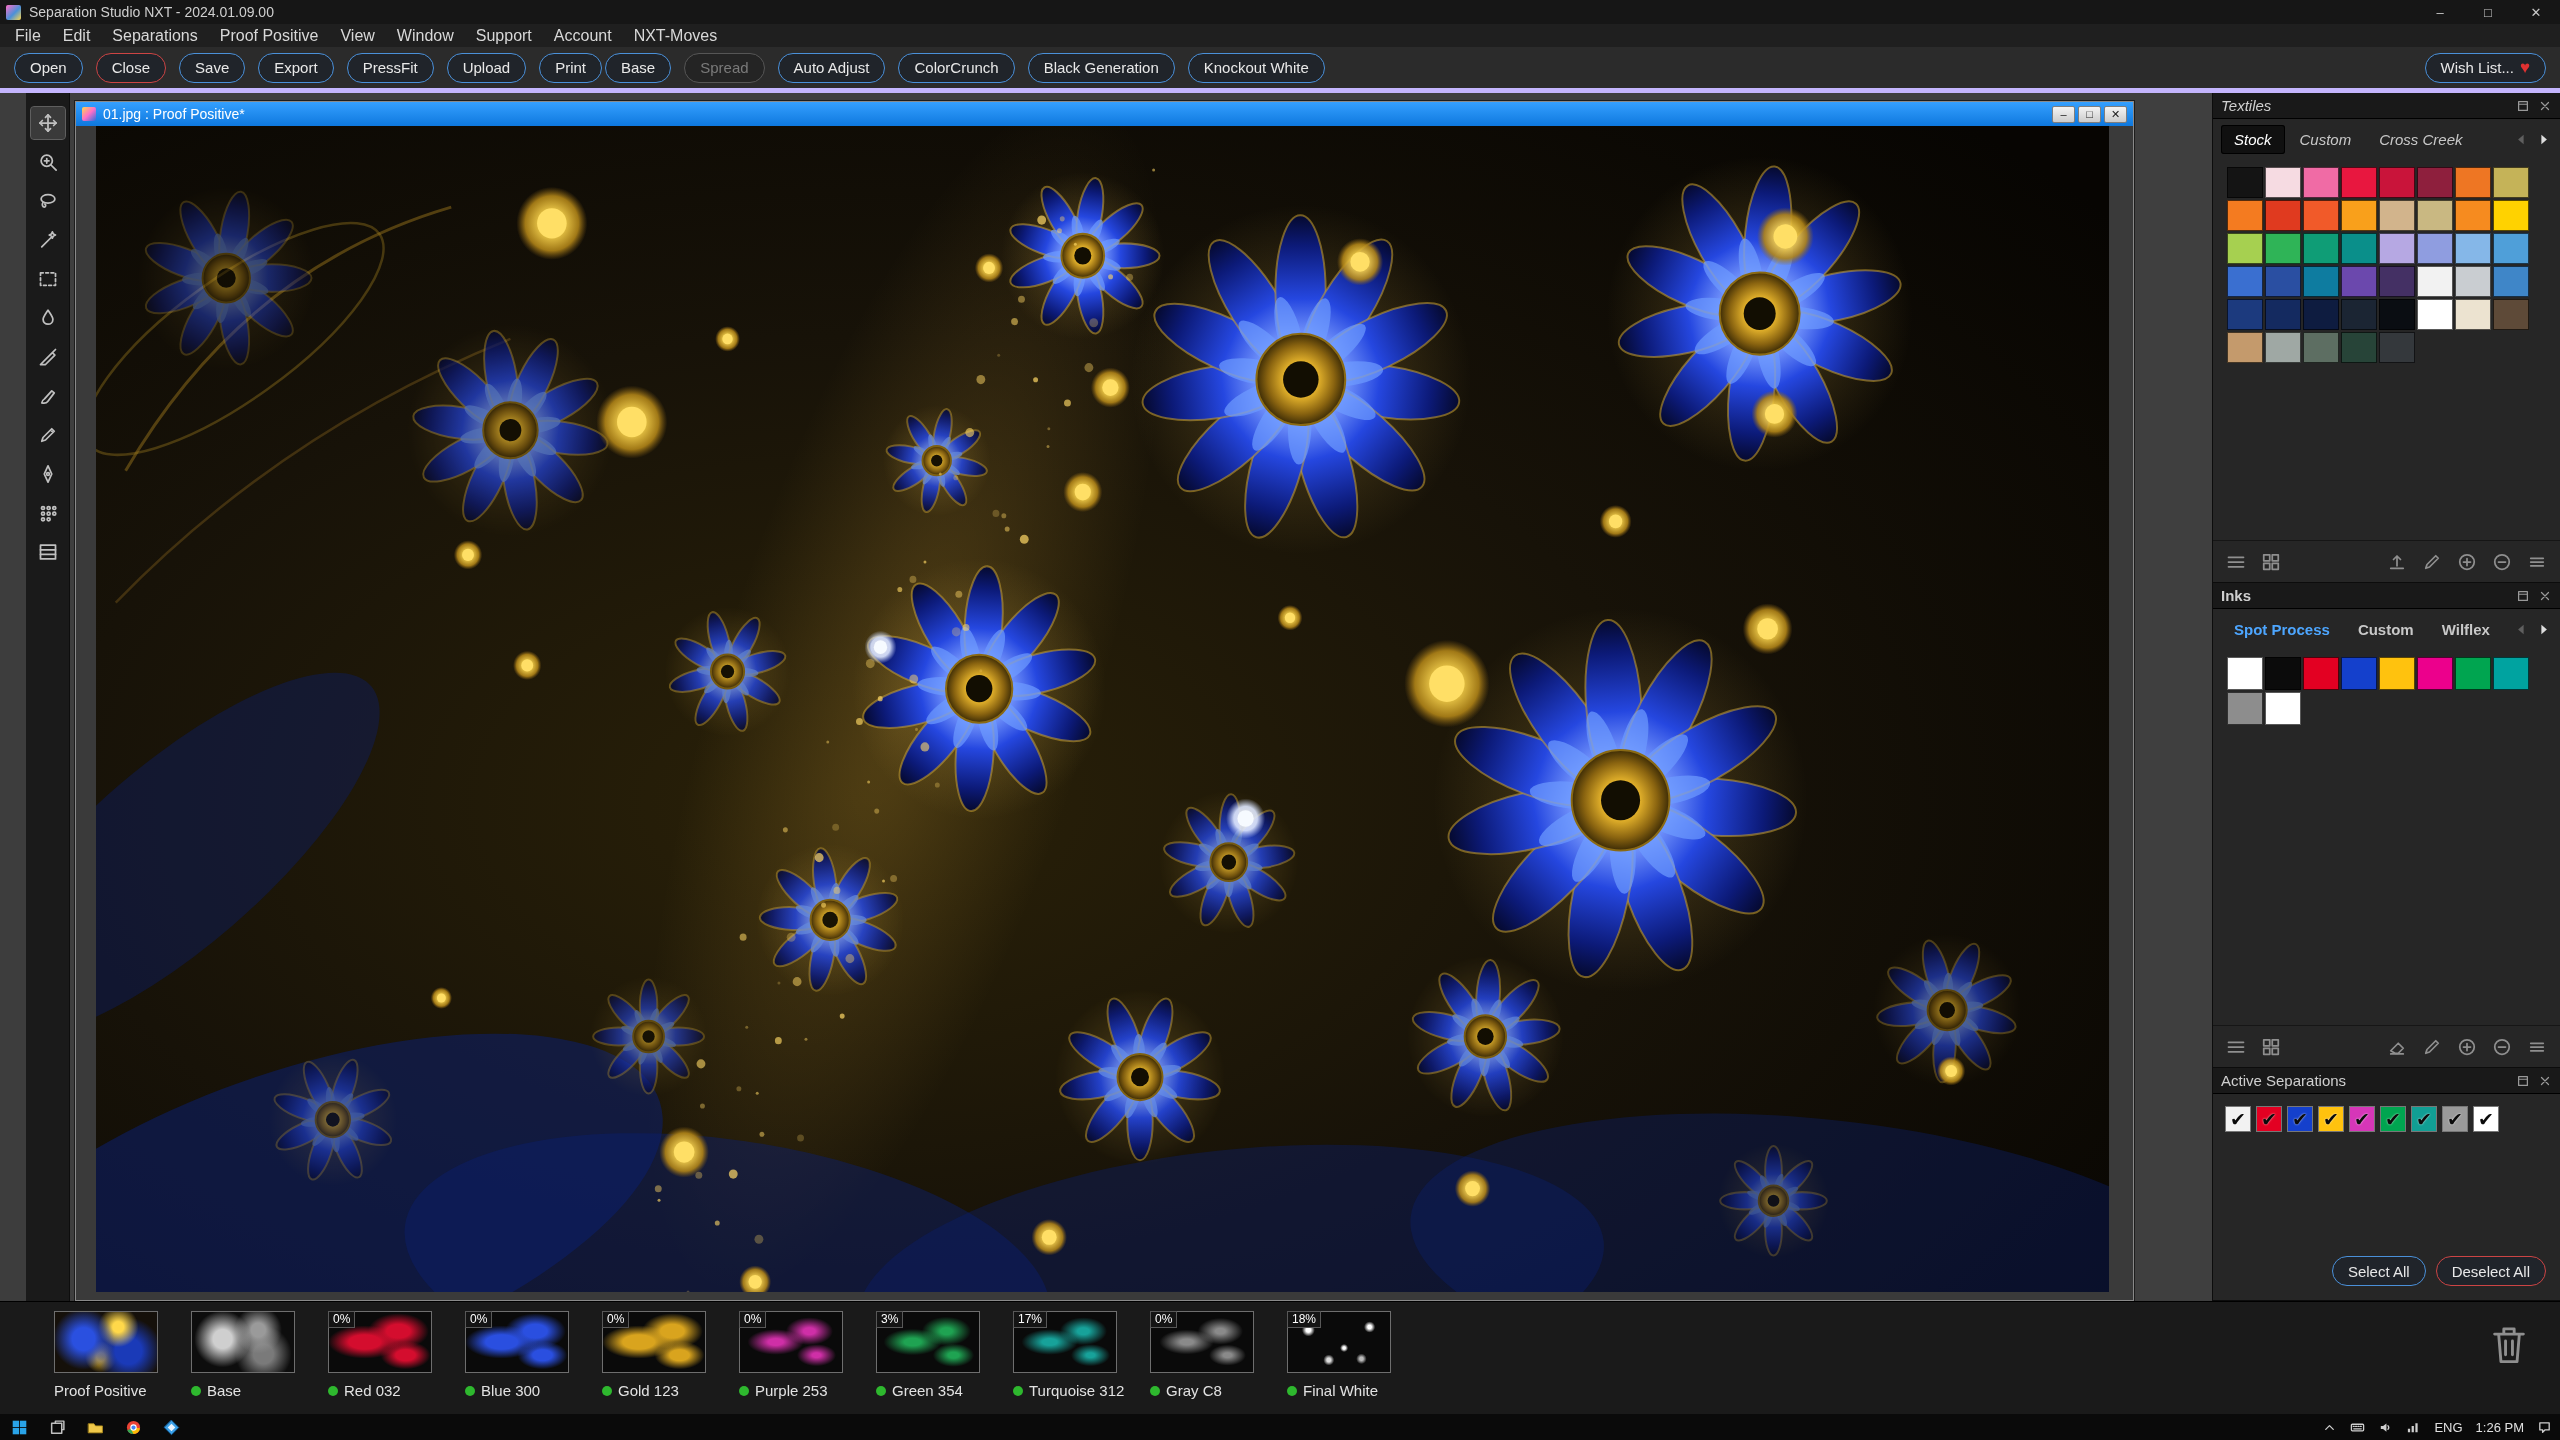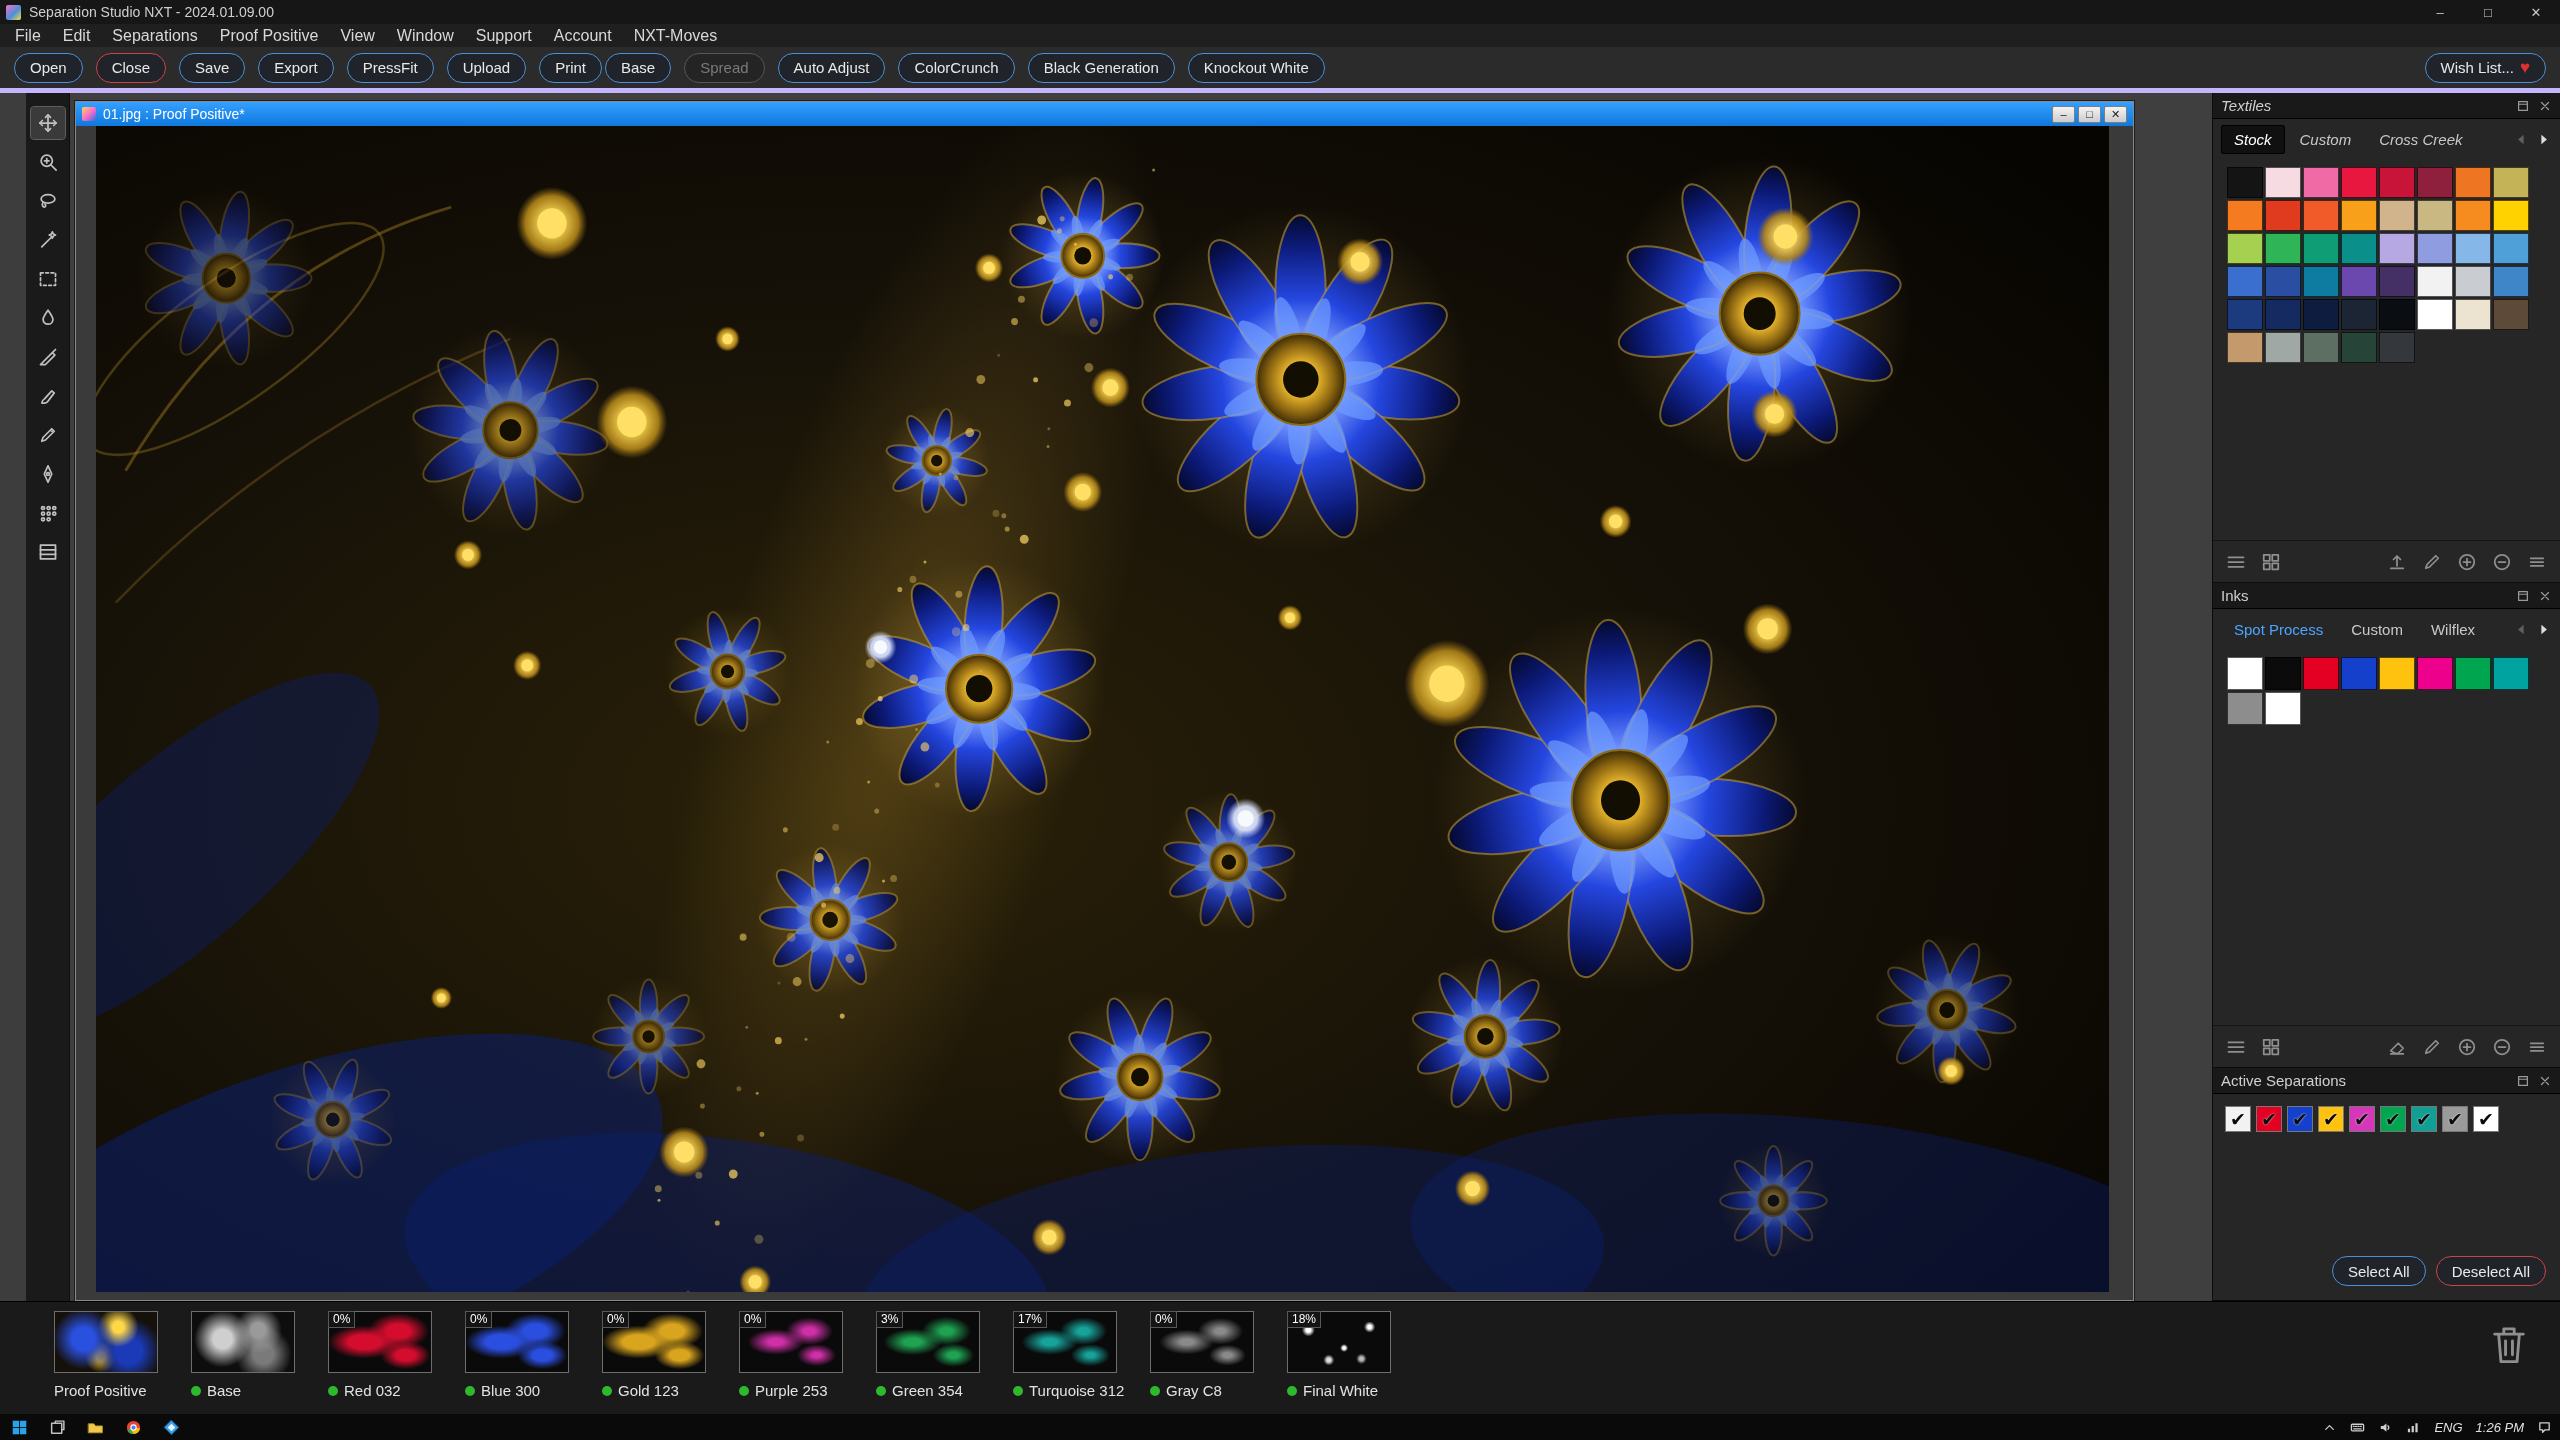--- a/index.html
+++ b/index.html
@@ -38,21 +38,21 @@
   .doc-icon { width:14px; height:14px; border-radius:2px; background:linear-gradient(135deg,#ffd84a,#ff6ec7 50%,#2a6fe0); }
   .doc-controls { margin-left:auto; display:flex; gap:3px; }
   .docbtn { width:23px; height:17px; background:linear-gradient(180deg,#f4f4f4,#cccccc); border:1px solid #7e7e7e; color:#1a1a1a; font-size:11px; display:flex; align-items:center; justify-content:center; border-radius:2px; line-height:1; }
   .doc-content { position:absolute; top:24px; left:0; right:0; bottom:0; background:#3a3a3a; overflow:hidden; }
   #artwork { position:absolute; left:20px; top:0; width:calc(100% - 44px); height:calc(100% - 8px); display:block; }
 
   
   .rightcol { width:348px; background:#262626; border-left:1px solid #0c0c0c; display:flex; flex-direction:column; flex:0 0 auto; }
   .panel { display:flex; flex-direction:column; border-bottom:1px solid #0c0c0c; }
   .panel-textiles { height:490px;font-style:italic; }
-  .panel-inks { height:485px; }
+  .panel-inks { height:485px;font-weight:bold; }
   .panel-seps { flex:1 1 auto; }
   .panel-header { height:26px; background:#191919; color:#cfcfcf; font-size:15px; display:flex; align-items:center; padding:0 8px; border-bottom:1px solid #000; flex:0 0 auto; }
   .hicons { margin-left:auto; display:flex; gap:8px; }
   .hicons .icn { width:14px; height:14px; stroke:#9a9a9a; }
   .tabsrow { height:40px; display:flex; align-items:center; padding:0 8px; gap:2px; color:#c8c8c8; font-size:15px; flex:0 0 auto; }
   .tab { padding:6px 13px; border-radius:3px; white-space:nowrap; }
   .tab.selected { background:#101010; box-shadow:inset 0 0 0 1px #000; color:#ffffff; }
   .tab.selected-blue { color:#4da6ff; }
   .tabarrows { margin-left:auto; display:flex; gap:5px; align-items:center; }
   .tabarrows .icn { width:17px; height:17px; }
@@ -79,21 +79,21 @@
 
   .statusbar { height:26px; background:#0e0e0e; color:#b8b8b8; font-size:14px; display:flex; align-items:center; padding-left:8px; border-top:1px solid #000; flex:0 0 auto; }
 
   
   .taskbar { height:26px; background:#0a0a0a; display:flex; align-items:center; flex:0 0 auto; }
   .tb-icons { display:flex; height:100%; }
   .tb-icon { width:38px; height:100%; display:flex; align-items:center; justify-content:center; }
   .tb-icon .icn { width:17px; height:17px; }
   .tray { margin-left:auto; display:flex; align-items:center; gap:13px; padding-right:8px; color:#e0e0e0; font-size:13px; height:100%; }
   .tray .icn { width:15px; height:15px; stroke:#cfcfcf; }
-  .tray-item { display:flex; align-items:center; justify-content:center; height:100%;font-style:italic; }
+  .tray-item { display:flex; align-items:center; justify-content:center; height:100%; }
 </style>
 </head>
 <body>
 
 <div class="app">
 
   <div class="titlebar">
     <div class="app-icon"></div>
     <span>Separation Studio NXT - 2024.01.09.00</span>
     <div class="win-controls">

